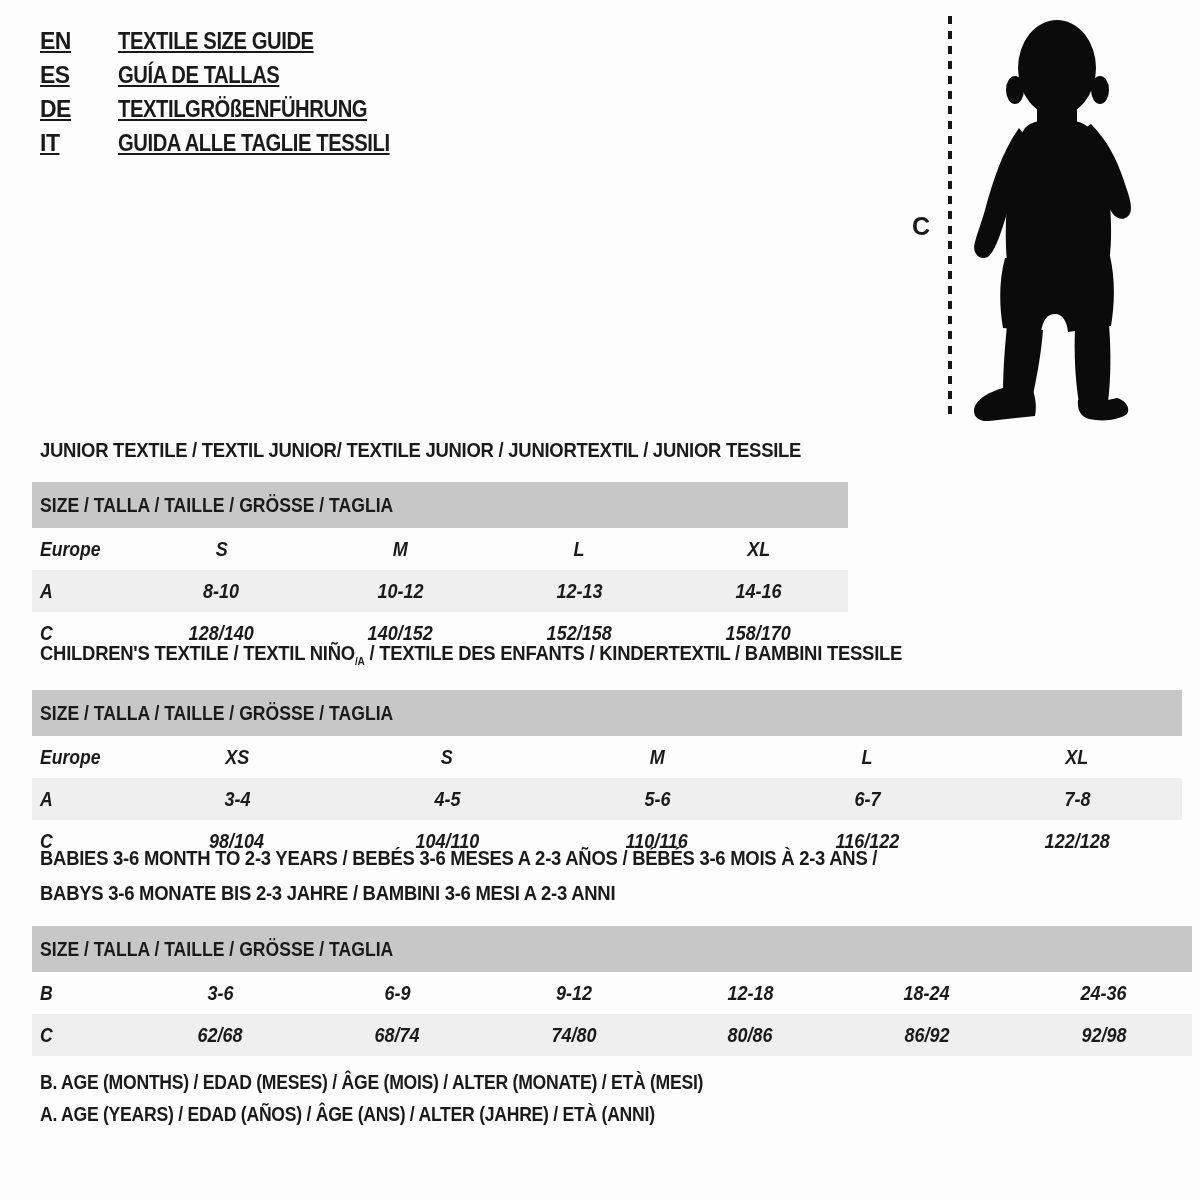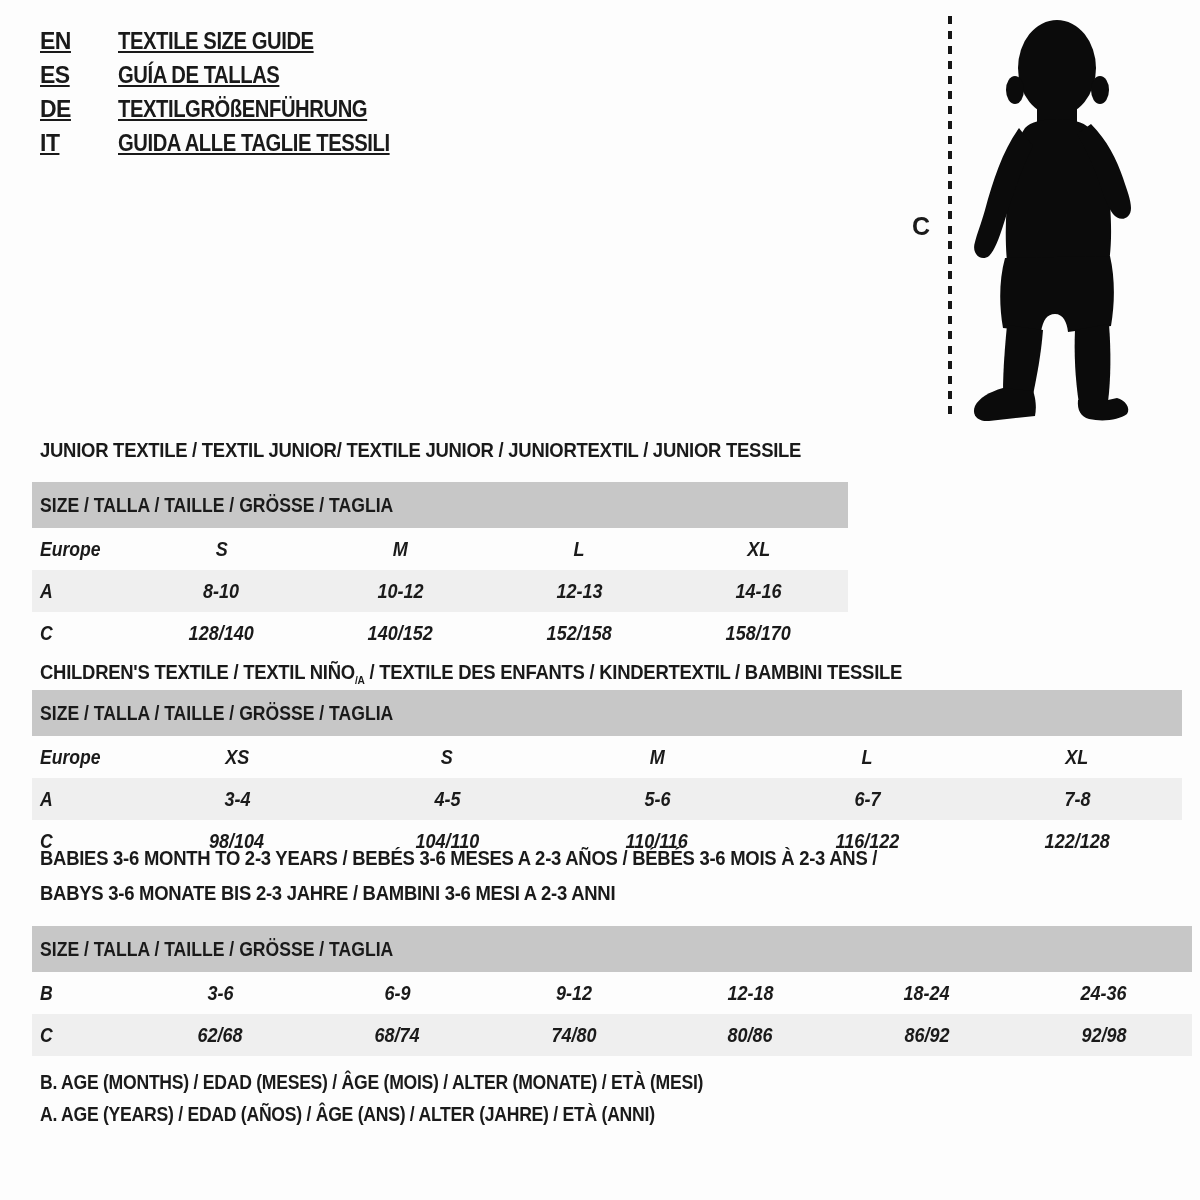--- a/index.html
+++ b/index.html
@@ -117,21 +117,21 @@
     </div>
     <div class="trow cols4">
       <span class="label"><span class="cond">C</span></span>
       <span class="cell"><span class="condc">128/140</span></span>
       <span class="cell"><span class="condc">140/152</span></span>
       <span class="cell"><span class="condc">152/158</span></span>
       <span class="cell"><span class="condc">158/170</span></span>
     </div>
   </div>
 
-  <div class="sec-title" style="top:641px;margin-top:19px;">
+  <div class="sec-title" style="top:641px;">
     <span class="cond"><span>CHILDREN'S TEXTILE / TEXTIL NIÑO</span><sub>/A</sub><span> / TEXTILE DES ENFANTS / KINDERTEXTIL / BAMBINI TESSILE</span></span>
   </div>
   <div class="size-table" style="top:690px;width:1150px;">
     <div class="bar">
       <span class="cond">SIZE / TALLA / TAILLE / GRÖSSE / TAGLIA</span>
     </div>
     <div class="trow cols5">
       <span class="label"><span class="cond">Europe</span></span>
       <span class="cell"><span class="condc">XS</span></span>
       <span class="cell"><span class="condc">S</span></span>

